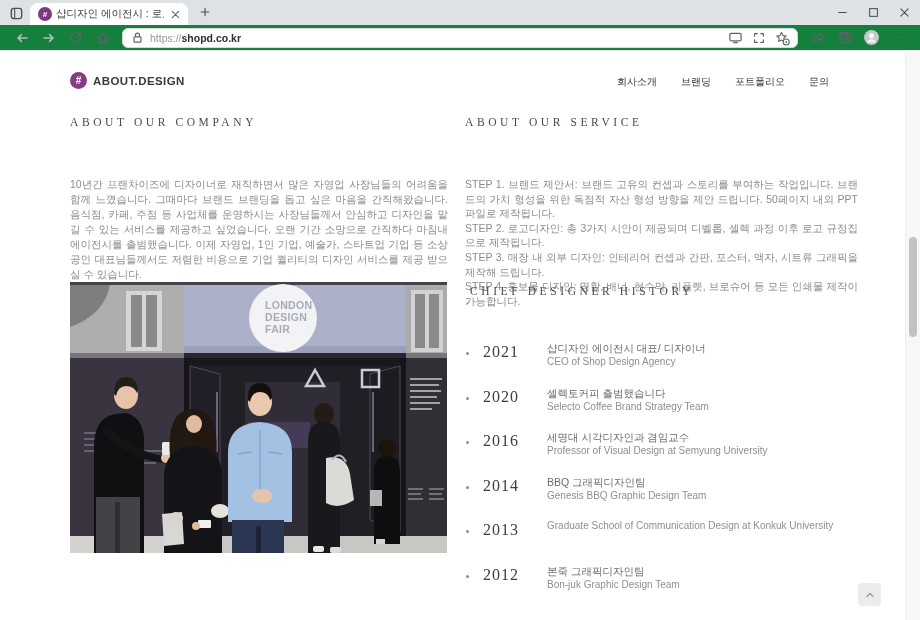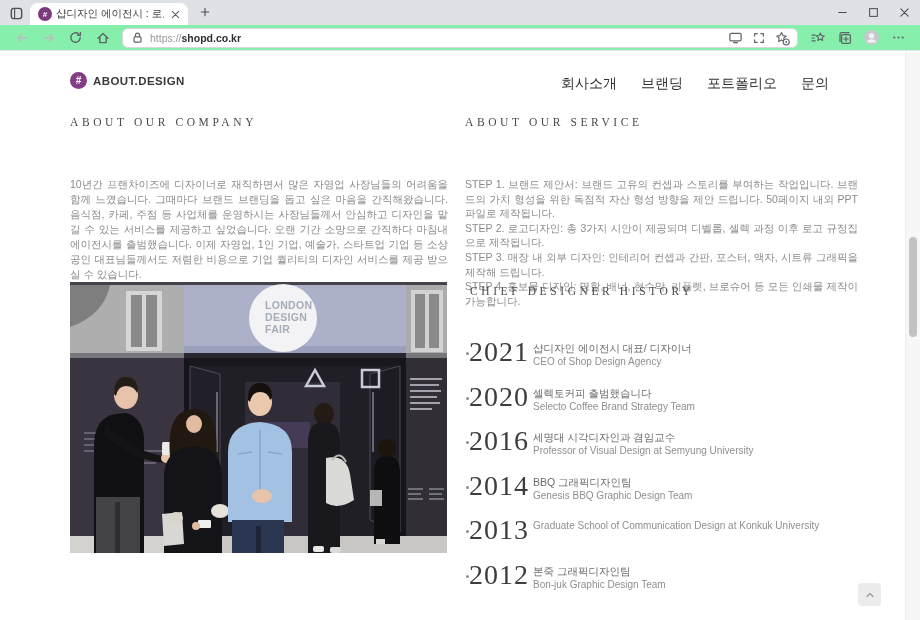--- a/index.html
+++ b/index.html
@@ -15,21 +15,21 @@
   .favicon{width:14px;height:14px;border-radius:50%;background:#7c3a7d;color:#fff;font-size:8px;
            font-weight:bold;display:flex;align-items:center;justify-content:center;flex:0 0 auto;}
   .tab-title{font-size:10.5px;color:#3c4043;margin:0 4px;white-space:nowrap;overflow:hidden;flex:1;}
   .tab-close,.new-tab{display:flex;align-items:center;justify-content:center;border-radius:50%;}
   .tab-close{width:15px;height:15px;flex:0 0 auto;}
   .new-tab{width:22px;height:22px;margin:0 0 2px 6px;}
   .win-controls{margin-left:auto;display:flex;align-self:stretch;}
   .winbtn{width:31px;display:flex;align-items:center;justify-content:center;}
 
   
-  .toolbar{position:absolute;top:25px;left:0;right:0;height:26px;background:#86efac;
+  .toolbar{position:absolute;top:25px;left:0;right:0;height:26px;background:#15803d;
            border-bottom:1px solid #e2e4e7;display:flex;align-items:center;
            padding:0 8px;box-sizing:border-box;}
   .tool-btn{width:27px;height:22px;display:flex;align-items:center;justify-content:center;border-radius:4px;flex:0 0 auto;}
   .urlbar{flex:1;height:20px;margin:0 6px;border:1px solid #d5d8dc;border-radius:6px;background:#fff;
           display:flex;align-items:center;padding:0 4px 0 8px;box-sizing:border-box;}
   .url-text{font-size:10.5px;margin-left:6px;white-space:nowrap;}
   .url-protocol{color:#95989d;}
   .url-host{color:#2b2e32;font-weight:bold;}
   .url-spacer{flex:1;}
   .url-icon{width:23px;height:18px;display:flex;align-items:center;justify-content:center;flex:0 0 auto;}
@@ -39,39 +39,39 @@
   .scrollbar{position:absolute;top:52px;right:0;width:15px;height:568px;background:#f7f7f7;
              border-left:1px solid #eeeeee;box-sizing:border-box;}
   .scroll-thumb{position:absolute;left:3px;top:185px;width:8px;height:100px;background:#c2c2c2;border-radius:4px;}
 
   .site-logo{position:absolute;left:70px;top:20px;display:flex;align-items:center;gap:6px;cursor:pointer;}
   .logo-circle{width:17px;height:17px;border-radius:50%;background:#833d84;color:#fff;font-size:10px;
                font-weight:bold;display:flex;align-items:center;justify-content:center;}
   .logo-text{font-size:11.5px;font-weight:bold;letter-spacing:.4px;color:#3a3a3c;}
 
   .main-nav{position:absolute;top:23px;right:76px;display:flex;gap:24px;
-            font-family:"Liberation Serif","DejaVu Serif",serif;font-size:14px;color:#2e2e2e;align-items:flex-end;}
+            font-family:"Liberation Serif","DejaVu Serif",serif;font-size:10px;color:#2e2e2e;align-items:flex-end;}
   .nav-item{cursor:pointer;}
 
   .section-heading{position:absolute;font-size:11.5px;letter-spacing:3.6px;color:#4a4a4c;font-family:Liberation Serif, serif;}
   .h-company{left:70px;top:64px;}
   .h-service{left:465px;top:64px;}
   .h-history{left:470px;top:233px;}
 
   .para{position:absolute;font-size:10.5px;color:#8b8b8b;text-align:justify;}
   .p-company{left:70px;top:125px;width:378px;line-height:15px;}
   .p-service{left:465px;top:125px;width:393px;line-height:14.6px;}
 
   .photo{position:absolute;left:70px;top:230px;width:377px;height:271px;}
 
   .timeline{position:absolute;left:466px;top:288px;width:410px;}
   .h-entry{display:flex;align-items:flex-start;height:44.6px;}
   .h-dot{width:3px;height:3px;border-radius:50%;background:#8d8d8d;margin-top:12px;flex:0 0 auto;}
-  .h-year{width:55px;font-family:"Liberation Serif","DejaVu Serif",serif;
-          font-size:28px;color:#3d3d3f;letter-spacing:1px;line-height:24px;}
+  .h-year{width:55px;margin-left:14px;font-family:"Liberation Serif","DejaVu Serif",serif;
+          font-size:16px;color:#3d3d3f;letter-spacing:1px;line-height:24px;}
   .h-texts{margin-left:9px;padding-top:1px;}
   .h-ko{font-size:10.5px;color:#6b6b6b;line-height:14px;}
   .h-en{font-size:10px;color:#8f8f8f;line-height:14px;}
 
   .scroll-top{position:absolute;left:858px;top:531px;width:23px;height:23px;border-radius:4px;
               background:#ececec;display:flex;align-items:center;justify-content:center;cursor:pointer;}
 </style>
 </head>
 <body>
 

